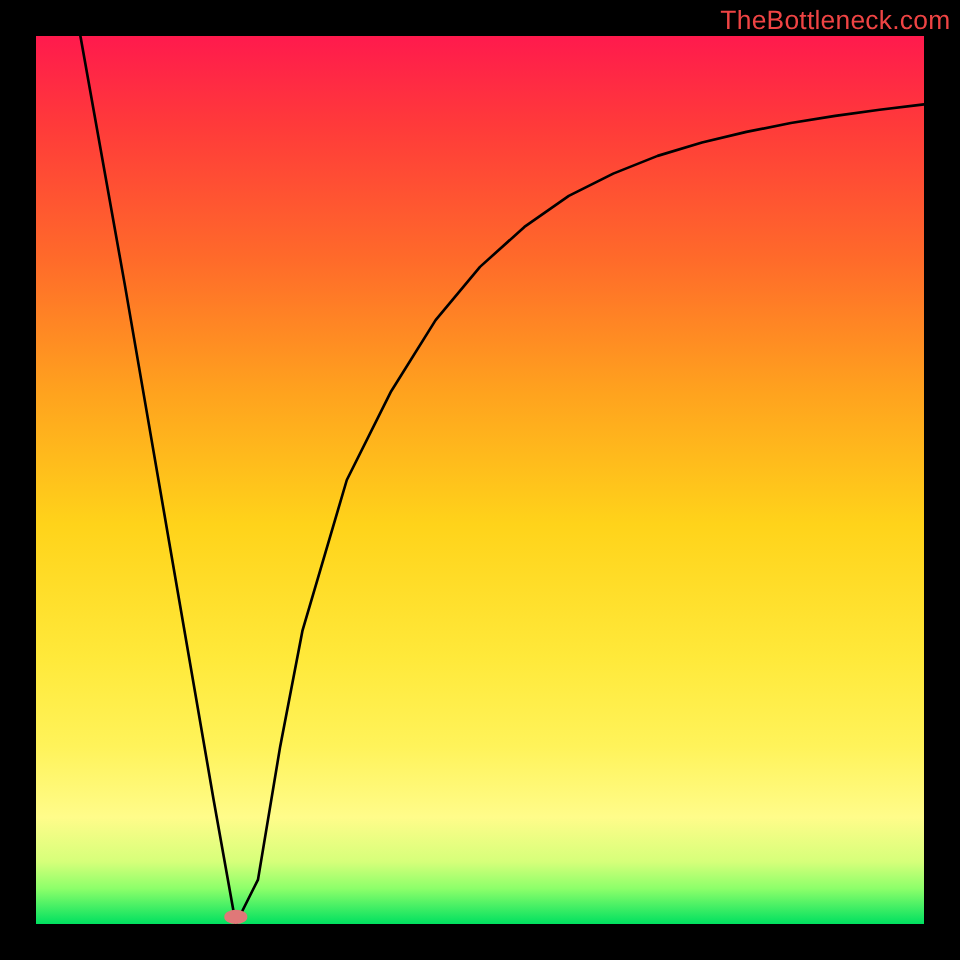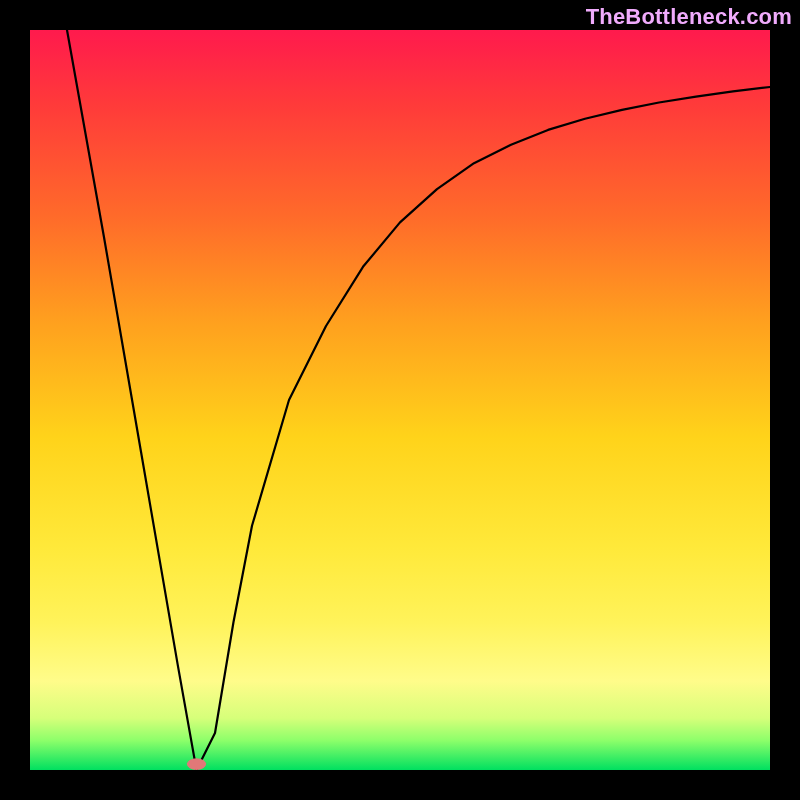--- a/index.html
+++ b/index.html
@@ -34,23 +34,23 @@
       #fffc8a 88%,
       #d6ff7a 93%,
       #8dff6a 96%,
       #00e060 100%
     );
   }
   .attribution {
     position: absolute;
     top: 4px;
     right: 8px;
-    color: #f0abfc;
+    color: #ef4444;
     font-size: 22px;
-    font-weight: 700;
+    font-weight: 400;
     letter-spacing: 0.2px;
     user-select: none;
   }
   svg.curve {
     position: absolute;
     left: 0;
     top: 0;
     width: 740px;
     height: 740px;
     overflow: visible;

